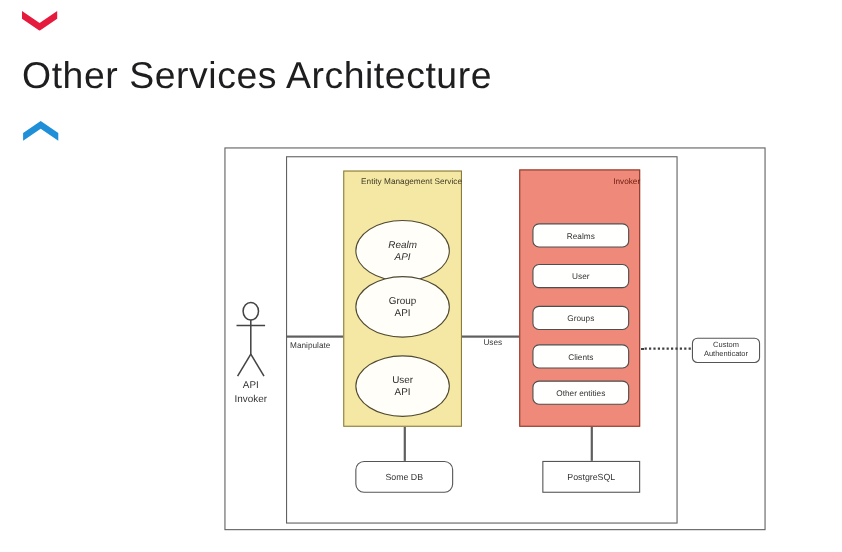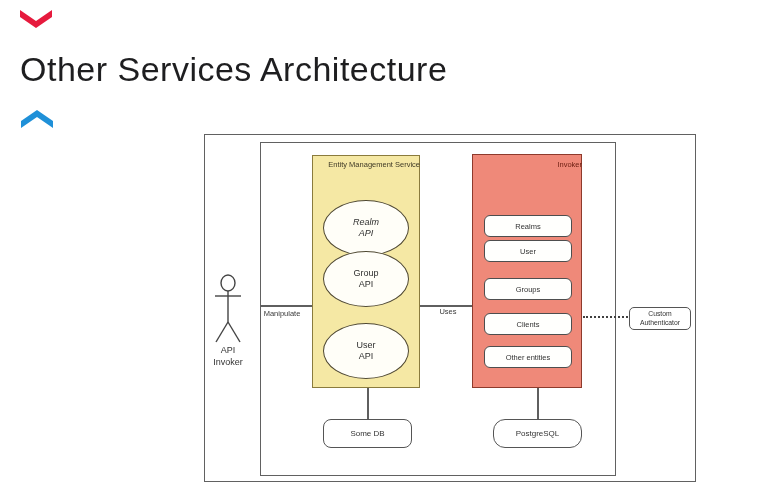--- a/index.html
+++ b/index.html
@@ -50,33 +50,33 @@
 
   
   #keycloak-box{left:472px;top:154px;width:110px;height:234px;
     background:#ef8979;border:1px solid #8e3a2c;box-sizing:border-box;}
   #keycloak-title{top:5px;color:#6e2013;left:0;}
   .kc-item{
     left:484px;width:88px;height:22px;border-radius:6px;
     background:#fffffd;border:1.2px solid #4e4e4e;box-sizing:border-box;
     display:flex;align-items:center;justify-content:center;
     font-size:7.5px;color:#333;}
-  #kc-item-0{top:215px;}
+  #kc-item-0{top:203px;}
   #kc-item-1{top:240px;}
   #kc-item-2{top:278px;}
   #kc-item-3{top:313px;}
   #kc-item-4{top:346px;}
 
   
   .node{
     background:#ffffff;border:1.3px solid #555;box-sizing:border-box;
     display:flex;align-items:center;justify-content:center;text-align:center;
     color:#333;}
   #some-db{left:323px;top:419px;width:89px;height:29px;border-radius:8px;font-size:8px;}
-  #postgresql{left:493px;top:419px;width:89px;height:29px;border-radius:12px;font-size:8px;}
+  #postgresql{left:493px;top:419px;width:89px;height:29px;border-radius:0;font-size:8px;}
   #custom-auth{left:629px;top:307px;width:62px;height:23px;border-radius:5px;
     font-size:6.8px;line-height:1.3;}
 </style>
 </head>
 <body>
 
 <div id="stage">
 
   <svg class="abs chev" style="left:19px;top:9px" width="34" height="19" viewBox="0 0 34 19">
     <polygon points="1,1 17,12 33,1 33,8 17,19 1,8" fill="#e61a3d"></polygon>

